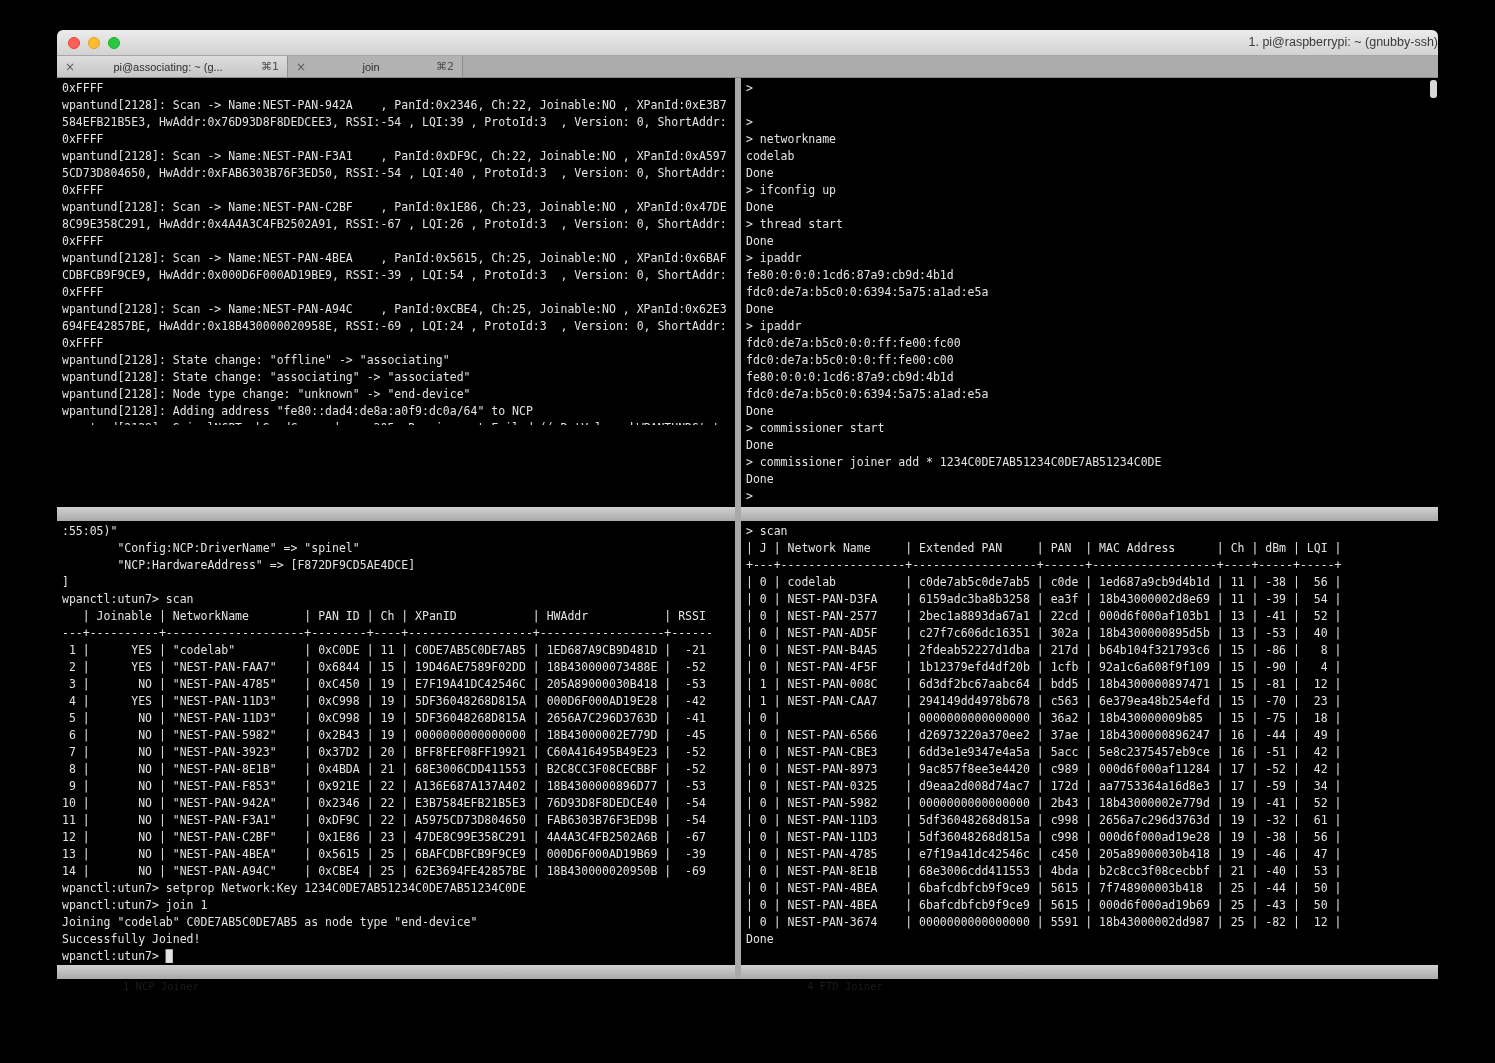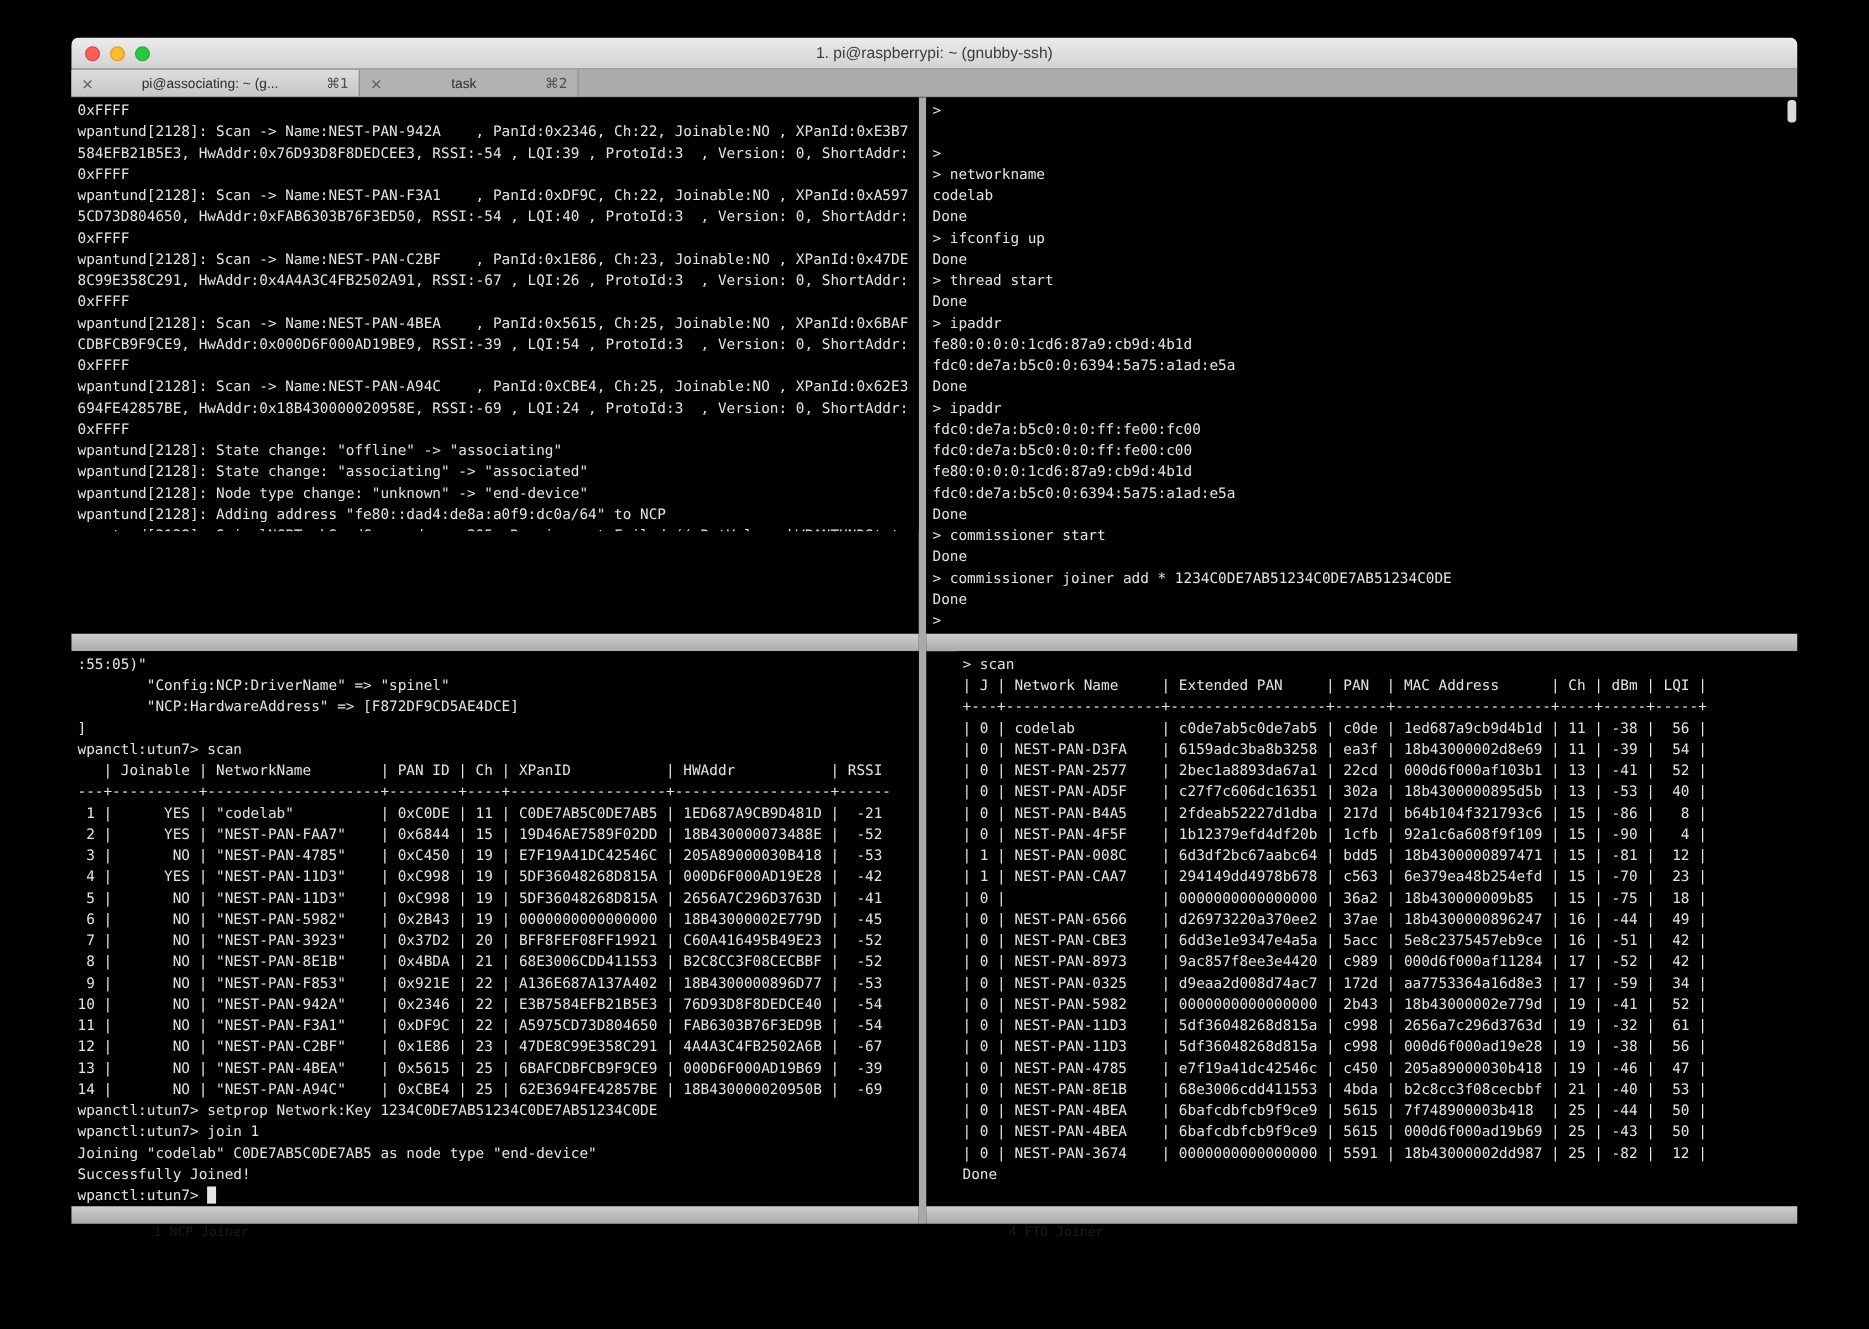--- a/index.html
+++ b/index.html
@@ -10,42 +10,42 @@
             font-family:"Liberation Sans","DejaVu Sans",sans-serif; }
 
   .titlebar { position:relative; height:26px;
               background:linear-gradient(#ececec,#d2d2d2);
               border-bottom:1px solid #a6a6a6; }
   .lights { position:absolute; left:11px; top:7px; display:flex; gap:8px; }
   .light { width:12px; height:12px; border-radius:50%; }
   .light.red    { background:#ff5f57; border:1px solid #e0443e; }
   .light.yellow { background:#febc2e; border:1px solid #dea123; }
   .light.green  { background:#28c840; border:1px solid #1faf2e; }
-  .wtitle { text-align:center; line-height:25px; font-size:12.5px; color:#3b3b3b; }
+  .wtitle { text-align:right; line-height:25px; font-size:12.5px; color:#3b3b3b; }
 
   .tabbar { display:flex; height:22px; background:#ababab; border-bottom:1px solid #8a8a8a; }
   .tab { display:flex; align-items:center; font-size:11px; color:#2e2e2e;
          border-right:1px solid #8e8e8e; padding:0 8px; height:21px; }
   .tab.active   { background:linear-gradient(#dddddd,#c6c6c6); width:231px; }
   .tab.inactive { background:#b2b2b2; width:175px; }
   .tab-close { color:#5a5a5a; margin-right:6px; font-size:12px;
                font-family:"DejaVu Sans",sans-serif; }
   .tab-label { flex:1; text-align:center; white-space:nowrap; overflow:hidden; }
   .tab-shortcut { color:#4f4f4f; margin-left:6px; font-family:"DejaVu Sans",sans-serif; }
 
   .term { position:absolute; left:0; top:48px; width:1381px; height:937px; background:#000; }
 
   .pane { position:absolute; overflow:hidden; background:#000; }
   .pane pre { font-family:"DejaVu Sans Mono","Liberation Mono",monospace;
               font-size:11.5px; line-height:17px; color:#e3e3e3;
               white-space:pre; padding:2px 0 0 5px; }
   .pane.tl { left:0;     top:0;     width:678px; height:347px; }
   .pane.tr { left:684px; top:0;     width:697px; height:429px; }
   .pane.bl { left:0;     top:443px; width:678px; height:444px; }
-  .pane.br { left:684px; top:443px; width:697px; height:444px;margin-left:24px; }
+  .pane.br { left:684px; top:443px; width:697px; height:444px; }
 
   .vdiv { position:absolute; left:678px; top:0; width:6px; height:901px; background:#a9a9a9; }
 
   .psb { position:absolute; height:14px;
          background:linear-gradient(#d0d0d0,#aaaaaa); color:#1b1b1b;
          font-family:"DejaVu Sans Mono","Liberation Mono",monospace;
          font-size:10.5px; line-height:14px; padding-left:28px; white-space:pre; }
   .psb.r1l { left:0;     top:429px; width:678px; }
   .psb.r1r { left:684px; top:429px; width:697px; }
   .psb.r2l { left:0;     top:887px; width:678px; }
@@ -69,21 +69,21 @@
   </div>
 
   <div class="tabbar">
     <div class="tab active">
       <span class="tab-close">×</span>
       <span class="tab-label">pi@associating: ~ (g...</span>
       <span class="tab-shortcut">⌘1</span>
     </div>
     <div class="tab inactive">
       <span class="tab-close">×</span>
-      <span class="tab-label">task</span>
+      <span class="tab-label">join</span>
       <span class="tab-shortcut">⌘2</span>
     </div>
   </div>
 
   <div class="term">
 
     <div class="vdiv"></div>
 
     <div class="pane tl">
       <pre>0xFFFF

